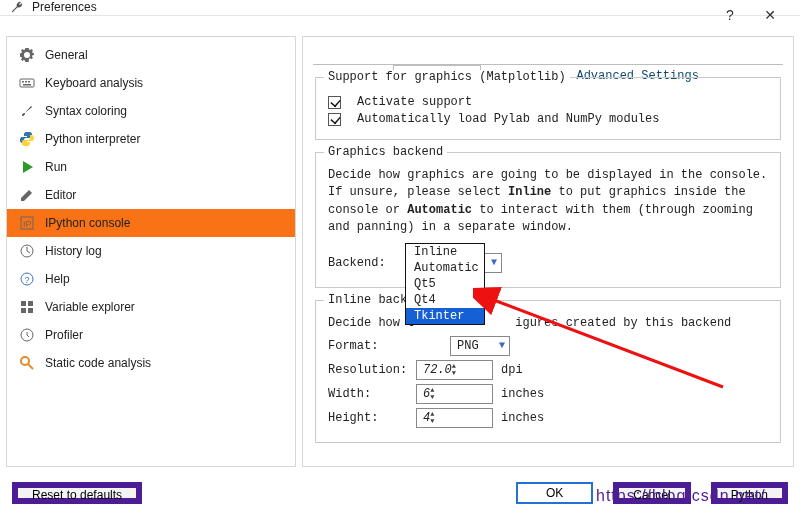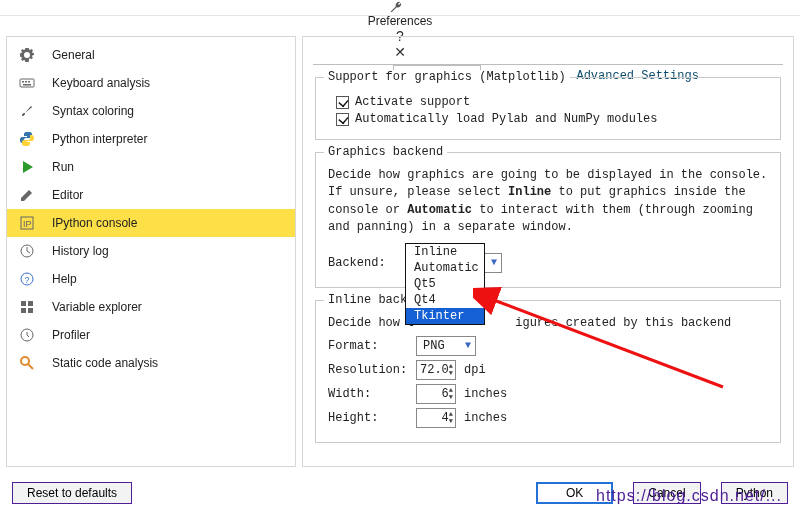--- a/index.html
+++ b/index.html
@@ -11,24 +11,23 @@
     background: #fff;
     width: 800px;
     height: 513px;
     overflow: hidden;
     position: relative;
   }
   
   .titlebar {
     height: 16px;
     display: flex;
-    align-items: center;
+    align-items: flex-start;
     padding: 0 10px;
     border-bottom: 1px solid #e5e5e5;
-    flex-direction: column;
   }
   .titlebar .wrench {
     width: 14px; height: 14px; margin-right: 8px;
   }
   .titlebar .title { flex: 1; font-size: 12px; }
   .titlebar .winbtn {
     width: 40px; height: 30px; display:flex;align-items:center;justify-content:center;
     font-size:14px; color:#333;
   }
   
@@ -40,24 +39,24 @@
     width: 290px;
     border:1px solid #d6d6d6;
     background:#fff;
     overflow-y:auto;
     padding:4px 0;
   }
   .side-item {
     display:flex; align-items:center;
     padding:6px 12px;
     cursor:default;
-    gap:17px;
+    gap:10px;
     text-align:center;
   }
-  .side-item.selected { background:#fde047; }
+  .side-item.selected { background:#f97316; }
   .side-item .ic { width:16px; height:16px; display:flex;align-items:center;justify-content:center;}
   .side-item .lbl {}
 
   .content {
     flex:1;
     margin-left:6px;
     border:1px solid #d6d6d6;
     padding:6px 10px 6px 10px;
     position:relative;
     font-family: "Courier New", monospace;
@@ -91,38 +90,38 @@
     padding:14px 12px 10px 12px;
     position:relative;
   }
   .group > .legend {
     position:absolute; top:-8px; left:8px;
     background:#fff; padding:0 4px;
   }
   .group .desc { line-height:1.45; }
   .row { display:flex; align-items:center; margin:4px 0; gap:8px;}
   .label-col { width:80px; }
-  .check { display:flex;align-items:flex-end; gap:6px; margin:3px 8px;}
+  .check { display:flex;align-items:flex-end; gap:16px; margin:3px 0;}
   .checkbox {
     width:13px;height:13px;border:1px solid #555;position:relative;background:#fff;
   }
   .checkbox::after{
     content:""; position:absolute;left:2px;top:-1px;width:7px;height:10px;
     border-right:2px solid #111;border-bottom:2px solid #111;transform:rotate(40deg) scale(.7);
   }
   .combo {
     border:1px solid #888; height:20px; width:86px;
     display:flex;align-items:center;justify-content:space-between;
     padding:0 4px 0 6px; background:#fff;
   }
   .combo .arrow{ color:#3a66c4; font-size:10px;}
   .spinner {
-    border:1px solid #888;height:20px;width:40px;
-    display:flex;align-items:center;justify-content:flex-end;
-    padding:0 2px 0 6px;background:#fff;
+    border:1px solid #888;height:20px;width:77px;
+    display:flex;align-items:center;justify-content:flex-start;
+    padding:0 2px 0 6px;background:#fff;font-style:italic;
   }
   .spinner .arrs{display:flex;flex-direction:column;font-size:7px;line-height:7px;color:#444;}
   .combo.dpi{width:60px;}
   
   .dropdown {
     position:absolute;
     border:1px solid #111;
     background:#fff;
     z-index:20;
     font-family:"Courier New",monospace;
@@ -136,21 +135,21 @@
   }
   
   .footer{
     position:absolute;left:0;right:0;bottom:0;height:40px;
     display:flex;align-items:center;justify-content:space-between;
     padding:0 12px;
   }
   .footer .left button, .footer .right button{
     font-family:"Segoe UI",sans-serif;font-size:12px;
     height:22px; padding:0 14px;
-    background:#f3f3f3;border:1px solid #4c1d95;
+    background:#f3f3f3;border:6px solid #4c1d95;
   }
   .btn-ok{border:2px solid #2471d6 !important;padding:0 28px !important;background:#fff !important;}
   .footer .right{display:flex;gap:20px;}
   
   .wm{
     position:absolute;right:18px;bottom:8px;
     font-size:16px;color:#4c1d95;letter-spacing:1px;
     font-family:sans-serif;
     z-index:0;
   }
@@ -318,21 +317,21 @@
       </div>
     </div>
 
     <div class="group">
       <span class="legend">Inline back</span>
       <div class="desc">
         <span>Decide how t</span><span style="visibility:hidden;">xxxxxxxxxxxxxx</span><span>igures created by this backend</span>
       </div>
       <div class="row">
         <span class="label-col">Format:</span>
-        <div class="combo dpi" style="width:60px;">
+        <div class="combo dpi" style="width:60px;margin-left:34px;">
           <span>PNG</span>
           <span class="arrow">▼</span>
         </div>
       </div>
       <div class="row">
         <span class="label-col">Resolution:</span>
         <div class="spinner">
           <span>72.0</span>
           <span class="arrs">
               <span>▲</span>

